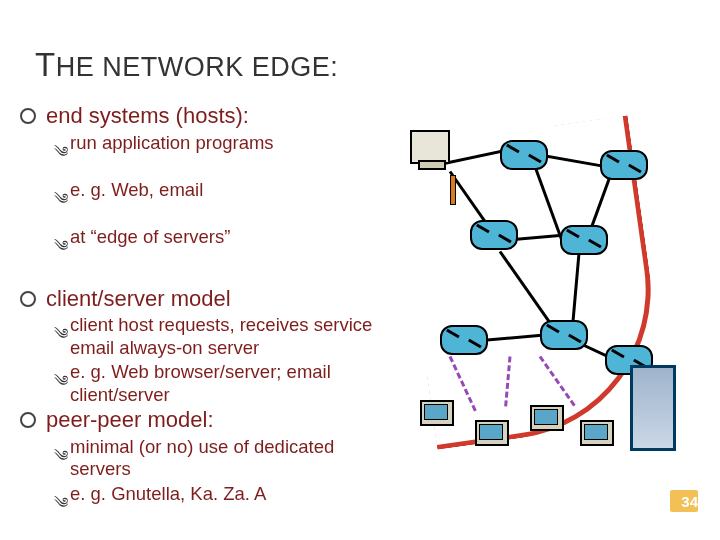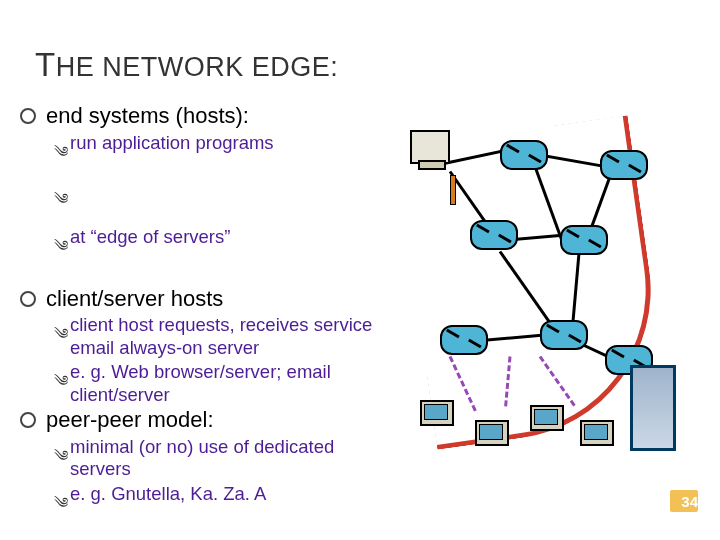--- a/index.html
+++ b/index.html
@@ -48,42 +48,42 @@
     width: 12px;
     height: 12px;
     border: 2px solid #444;
     border-radius: 50%;
     flex: none;
     margin-top: 6px;
     margin-right: 10px;
   }
   .lvl1 .text {
     font-size: 22px;
-    color: #000000;
+    color: #7f1d1d;
     line-height: 1.25;
   }
   .sublist {
     margin-left: 34px;
     margin-top: 2px;
   }
   .lvl2 {
     display: flex;
     align-items: flex-start;
     margin-top: 2px;
   }
   .lvl2 .swirl {
     flex: none;
     width: 16px;
     font-size: 15px;
     color: #333;
     margin-top: 3px;
   }
   .lvl2 .text {
     font-size: 18.5px;
-    color: #4c1d95;
+    color: #7f1d1d;
     line-height: 1.22;
   }
   .figure {
     position: absolute;
     top: 120px;
     left: 380px;
     width: 300px;
     height: 340px;
   }
   
@@ -208,30 +208,31 @@
       <span class="bullet"></span>
       <span class="text">end systems (hosts):</span>
     </div>
     <div class="sublist">
       <div class="lvl2">
         <span class="swirl">༄</span>
         <span class="text">run application programs</span>
       </div>
       <div class="lvl2">
         <span class="swirl">༄</span>
+        <span class="text">e. g. Web, email</span>
       </div>
       <div class="lvl2">
         <span class="swirl">༄</span>
         <span class="text">at “edge of servers”</span>
       </div>
     </div>
 
     <div class="lvl1" style="margin-top:14px;">
       <span class="bullet"></span>
-      <span class="text">client/server hosts</span>
+      <span class="text">client/server model</span>
     </div>
     <div class="sublist">
       <div class="lvl2">
         <span class="swirl">༄</span>
         <span class="text">client host requests, receives service email always-on server</span>
       </div>
       <div class="lvl2">
         <span class="swirl">༄</span>
         <span class="text">e. g. Web browser/server; email client/server</span>
       </div>

